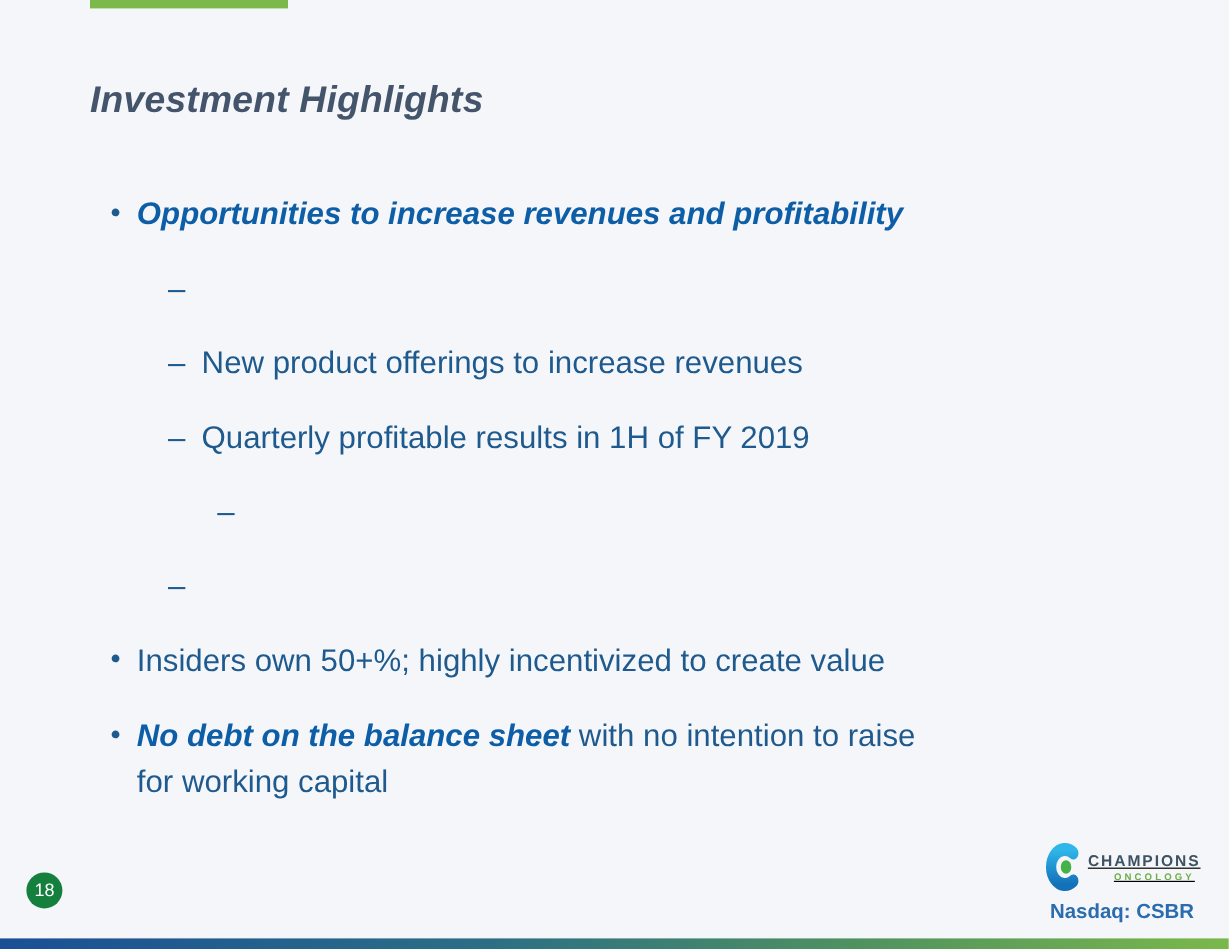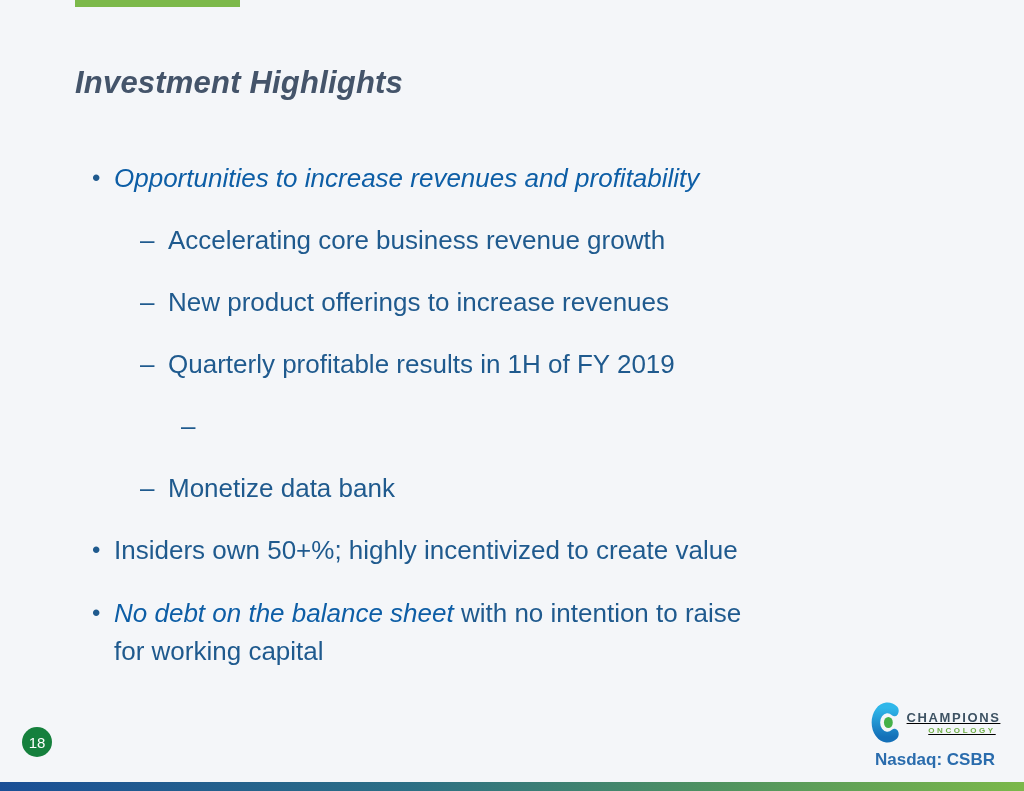--- a/index.html
+++ b/index.html
@@ -34,21 +34,21 @@
     color: #1f5a8e;
     margin-bottom: 26px;
   }
   .bullet-row .marker { flex: 0 0 22px; }
   .bullet-row.lv1 .marker { font-size: 24px; }
   .bullet-row.lv2 { padding-left: 48px; }
   .bullet-row.lv2 .marker { flex: 0 0 28px; }
   .bullet-row.lv3 { padding-left: 89px; }
   .bullet-row.lv3 .marker { flex: 0 0 42px; }
   .emph {
-    font-weight: normal; font-style: italic;
+    font-weight: bold; font-style: italic;
     color: #0d5ea6;
   }
   .bullet-row.wrap2 { line-height: 38px; }
   .line2 { display: block; }
   .page-badge {
     position: absolute; left: 22px; top: 727px;
     width: 30px; height: 30px;
     border-radius: 50%;
     background: #15803d;
     color: #ffffff;
@@ -94,40 +94,38 @@
 
 <div class="content">
 
   <div class="bullet-row lv1">
     <span class="marker">•</span>
     <span class="emph">Opportunities to increase revenues and profitability</span>
   </div>
 
   <div class="bullet-row lv2">
     <span class="marker">–</span>
-    <span>Accelerating core business revenue growth</span>
   </div>
 
   <div class="bullet-row lv2">
     <span class="marker">–</span>
     <span>New product offerings to increase revenues</span>
   </div>
 
   <div class="bullet-row lv2">
     <span class="marker">–</span>
     <span>Quarterly profitable results in 1H of FY 2019</span>
   </div>
 
   <div class="bullet-row lv3">
     <span class="marker">–</span>
   </div>
 
   <div class="bullet-row lv2">
     <span class="marker">–</span>
-    <span>Monetize data bank</span>
   </div>
 
   <div class="bullet-row lv1">
     <span class="marker">•</span>
     <span>Insiders own 50+%; highly incentivized to create value</span>
   </div>
 
   <div class="bullet-row lv1 wrap2">
     <span class="marker">•</span>
     <span>

